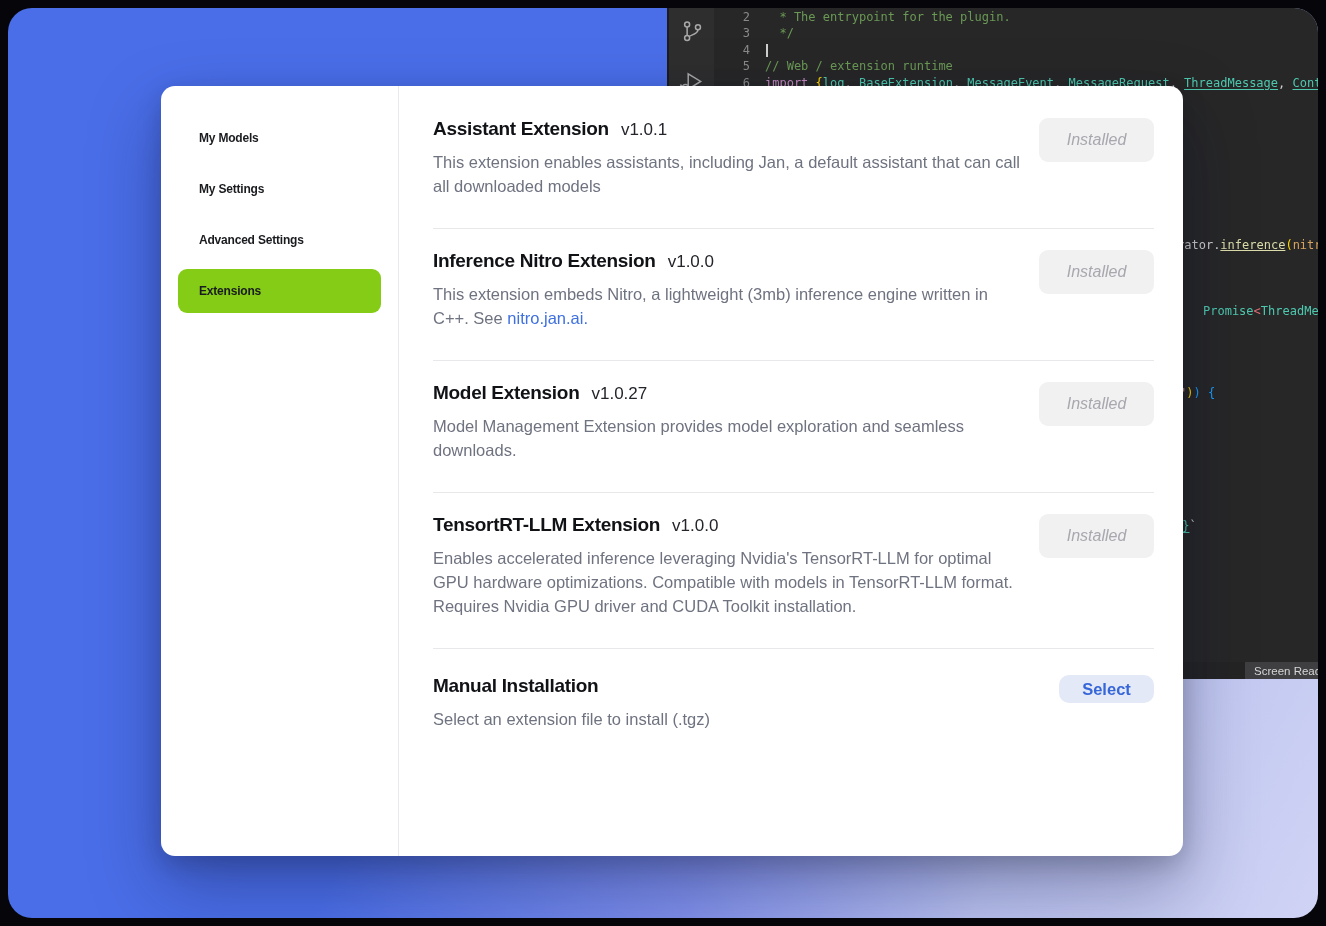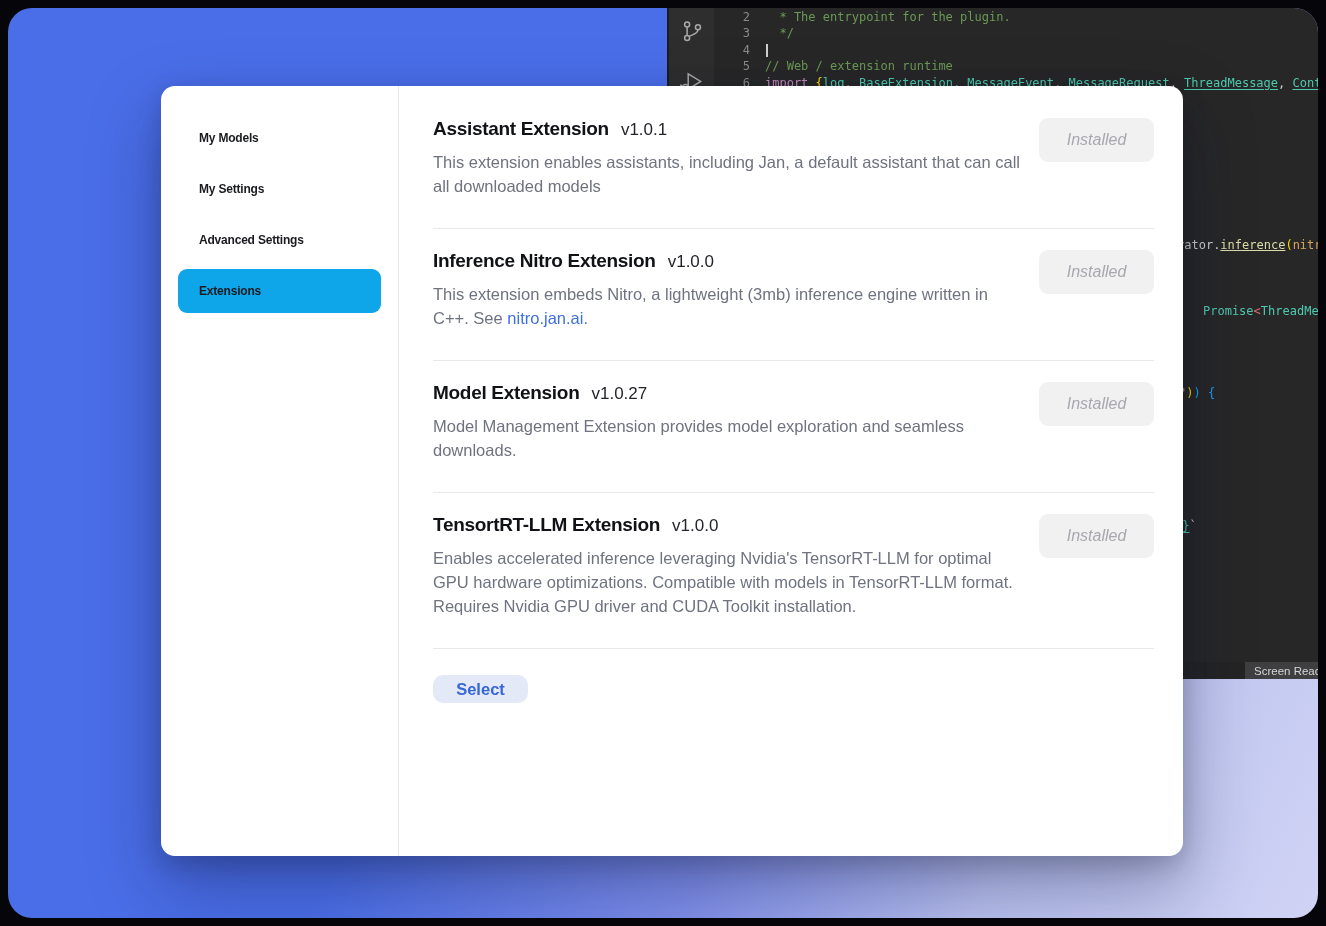--- a/index.html
+++ b/index.html
@@ -45,21 +45,21 @@
 
   
   .modal { position:absolute; left:153px; top:78px; width:1022px; height:770px;
     background:#ffffff; border-radius:14px; display:flex; overflow:hidden;
     box-shadow:0 30px 70px rgba(15,20,60,.35), 0 8px 24px rgba(0,0,0,.18); }
   .sidebar { width:238px; flex:none; border-right:1px solid #e9e9ec;
     padding:30px 17px 0 17px; display:flex; flex-direction:column; gap:7px; }
   .side-item { height:44px; display:flex; align-items:center; padding:0 21px;
     font-size:12px; font-weight:700; color:#1a1b1f; border-radius:9px; cursor:pointer;
     letter-spacing:-0.2px; }
-  .side-item.active { background:#0ea5e9; }
+  .side-item.active { background:#84cc16; }
   .main { flex:1; padding:0 29px 0 34px; }
   .ext-row { display:flex; justify-content:space-between; align-items:flex-start;
     padding:21px 0 30px 0; border-bottom:1px solid #e8e8ea; }
   .ext-row.first { padding-top:32px; }
   .ext-row.last { border-bottom:none; padding-top:26px; }
   .ext-title-line { display:flex; align-items:baseline; }
   .ext-name { font-size:19px; font-weight:700; color:#101216; letter-spacing:-0.3px; }
   .ext-version { font-size:17px; font-weight:400; color:#23252b; margin-left:12px; }
   .ext-desc { margin-top:10px; max-width:590px; font-size:16.5px; line-height:24px;
     color:#6f7380; font-weight:400; }
@@ -165,20 +165,26 @@
             <div class="ext-title-line">
               <span class="ext-name">TensortRT-LLM Extension</span>
               <span class="ext-version">v1.0.0</span>
             </div>
             <p class="ext-desc">Enables accelerated inference leveraging Nvidia's TensorRT-LLM for optimal GPU hardware optimizations. Compatible with models in TensorRT-LLM format. Requires Nvidia GPU driver and CUDA Toolkit installation.</p>
           </div>
           <button class="btn btn-installed">Installed</button>
         </div>
 
         <div class="ext-row last">
+          <div class="ext-info">
+            <div class="ext-title-line">
+              <span class="ext-name">Manual Installation</span>
+            </div>
+            <p class="ext-desc">Select an extension file to install (.tgz)</p>
+          </div>
           <button class="btn btn-select">Select</button>
         </div>
 
       </div>
     </div>
 
   </div>
 </div>
 
 </body></html>

